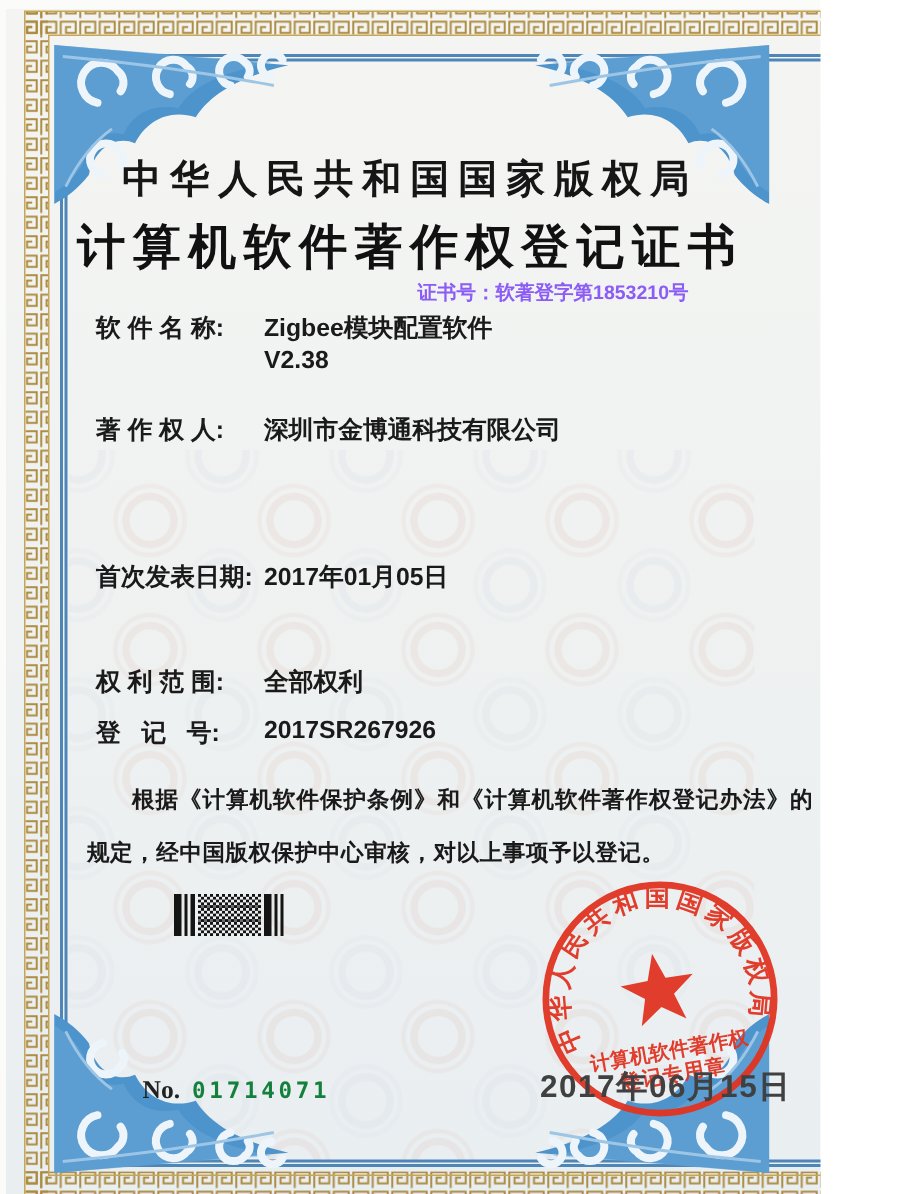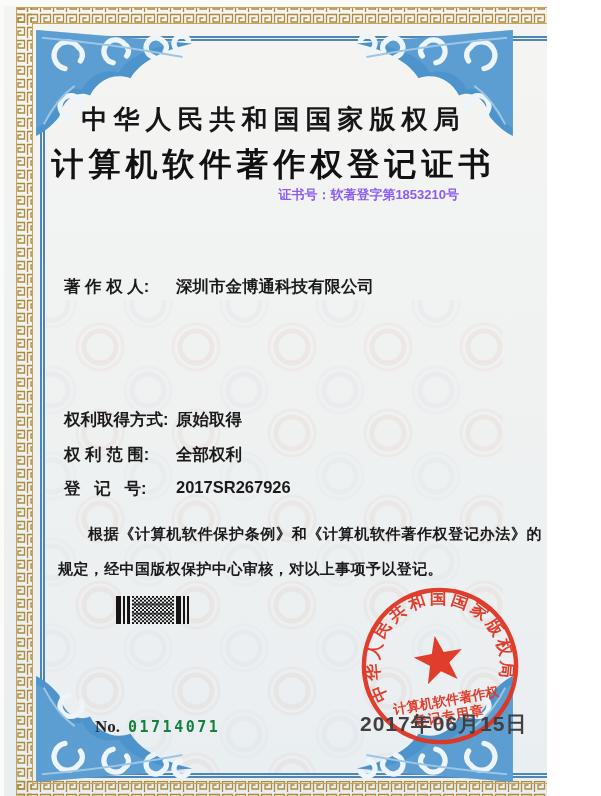--- a/index.html
+++ b/index.html
@@ -95,27 +95,32 @@
   <svg class="corner br" viewBox="0 0 170 110">
       <use href="#corner-orn"></use>
     </svg>
 
   <div class="authority z5">中华人民共和国国家版权局</div>
   <div class="cert-title z5">计算机软件著作权登记证书</div>
   <div class="cert-no z5">
     <span>证书号：</span><span>软著登字第1853210号</span>
   </div>
 
+  <div class="field z5" style="top:208px">
+    <span class="f-label">软 件 名 称:</span>
+    <span class="f-value">Zigbee模块配置软件</span>
+    <span class="f-value2">V2.38</span>
+  </div>
   <div class="field z5" style="top:276px">
     <span class="f-label">著 作 权 人:</span>
     <span class="f-value">深圳市金博通科技有限公司</span>
   </div>
-  <div class="field z5" style="top:409px">
-    <span class="f-label">权利取得方式:</span>
-    <span class="f-value">原始取得</span>
+  <div class="field z5" style="top:374px">
+    <span class="f-label">首次发表日期:</span>
+    <span class="f-value">2017年01月05日</span>
   </div>
   <div class="field z5" style="top:444px">
     <span class="f-label">权 利 范 围:</span>
     <span class="f-value">全部权利</span>
   </div>
   <div class="field z5" style="top:478px">
     <span class="f-label">登   记   号:</span>
     <span class="f-value">2017SR267926</span>
   </div>
 

